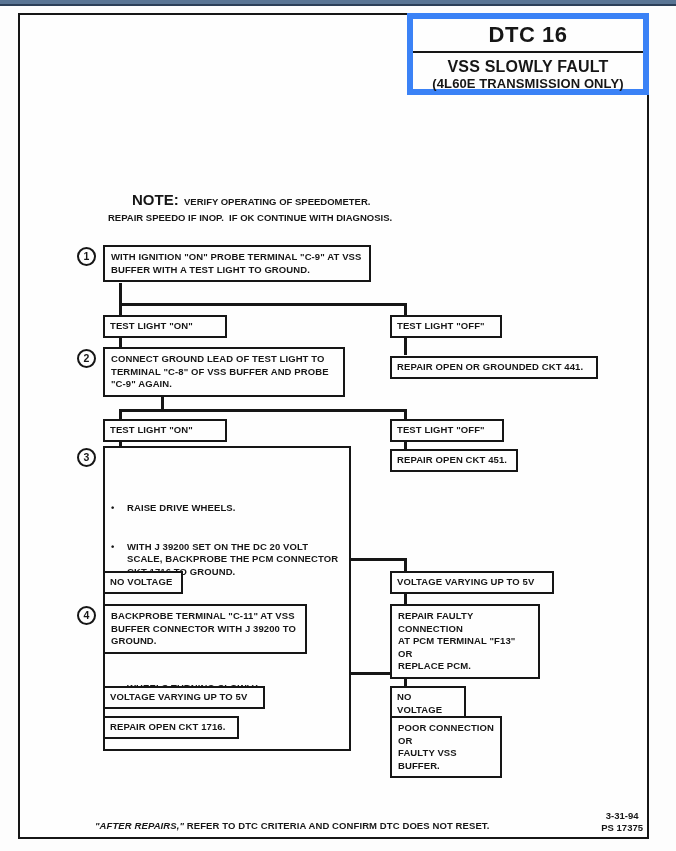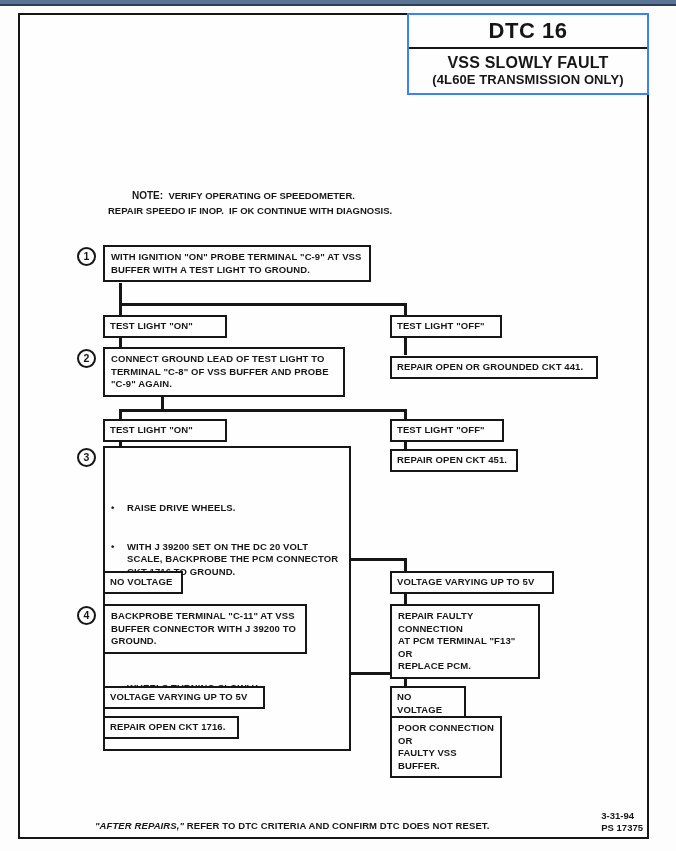--- a/index.html
+++ b/index.html
@@ -10,46 +10,46 @@
     font-weight:bold;
   }
   
   .topbar{position:absolute;left:0;top:0;width:676px;height:4px;background:#5a7594;}
   .topbar-edge{position:absolute;left:0;top:4px;width:676px;height:2px;background:#2c3f58;}
   
   .page{position:absolute;left:18px;top:13px;width:631px;height:826px;
         border:2px solid #161616;background:#fefefe;box-sizing:border-box;}
   
   .titleblock{position:absolute;left:407px;top:13px;width:242px;height:82px;
-        border:2px solid #3b82f6;background:#fefefe;box-sizing:border-box;text-align:center;}
+        border:6px solid #3b82f6;background:#fefefe;box-sizing:border-box;text-align:center;}
   .dtc{height:32px;line-height:32px;font-size:22px;letter-spacing:.5px;border-bottom:2px solid #161616;}
   .fault{font-size:16px;padding-top:5px;letter-spacing:.2px;}
   .scope{font-size:13px;letter-spacing:.1px;}
   
   .note{position:absolute;left:108px;top:189px;font-size:9.5px;line-height:1.45;white-space:pre-wrap;}
-  .note .nlabel{font-size:10px;padding-left:24px;}
+  .note .nlabel{font-size:15px;padding-left:24px;}
   
   .v,.h{position:absolute;background:#161616;}
   .v{width:3px;}
   .h{height:3px;}
   
   .box{position:absolute;border:2px solid #161616;background:#fefefe;box-sizing:border-box;
        font-size:9.5px;line-height:1.32;padding:4px 6px;white-space:pre-wrap;letter-spacing:.1px;}
   .tag{padding:3px 5px;}
   .stepnum{position:absolute;width:19px;height:19px;border:2px solid #161616;border-radius:50%;
        box-sizing:border-box;background:#fefefe;font-size:10.5px;line-height:15px;text-align:center;}
   
   ul.bullets{margin:0;padding:0;list-style:none;}
   ul.bullets li{display:flex;margin:0 0 1px 0;}
   ul.bullets .dot{width:16px;flex:0 0 16px;text-align:left;}
   ul.bullets .btxt{white-space:pre-wrap;}
   
   .footer-note{position:absolute;left:95px;top:820px;font-size:9.5px;letter-spacing:.1px;}
   .footer-note .it{font-style:italic;}
-  .footer-id{position:absolute;right:33px;top:810px;font-size:9.5px;text-align:left;line-height:1.25;}
+  .footer-id{position:absolute;right:33px;top:810px;font-size:9.5px;text-align:center;line-height:1.25;}
 </style>
 </head>
 <body>
 
 <div id="canvas">
 
   <div class="topbar"></div>
   <div class="topbar-edge"></div>
   <div class="page"></div>
 

